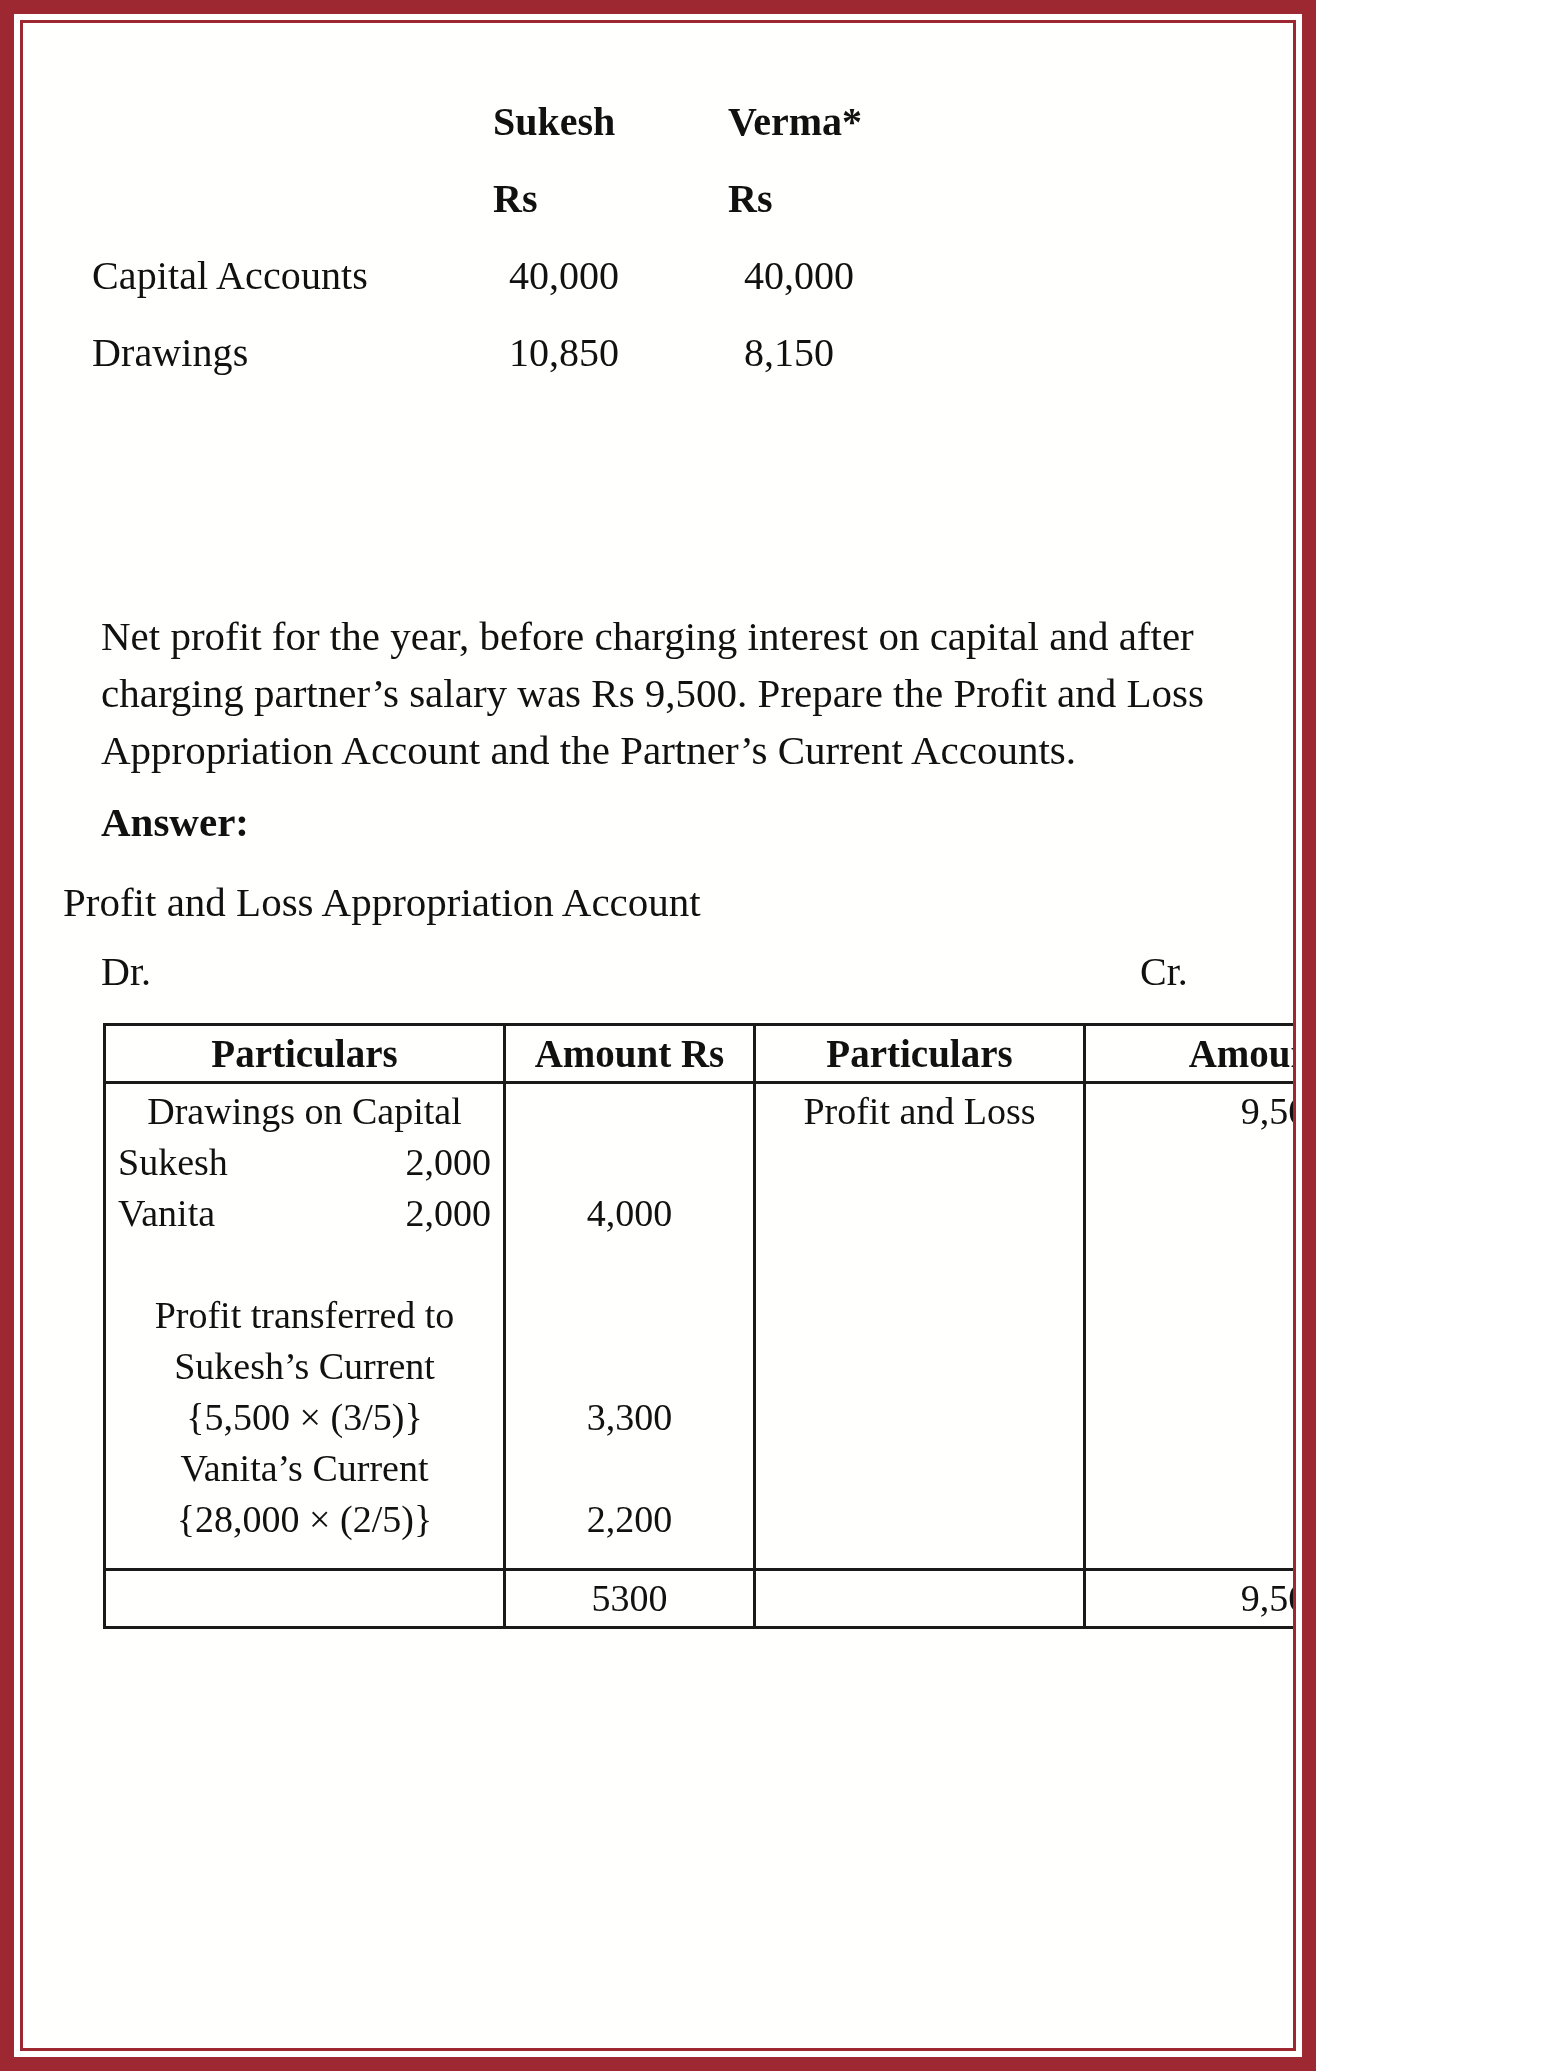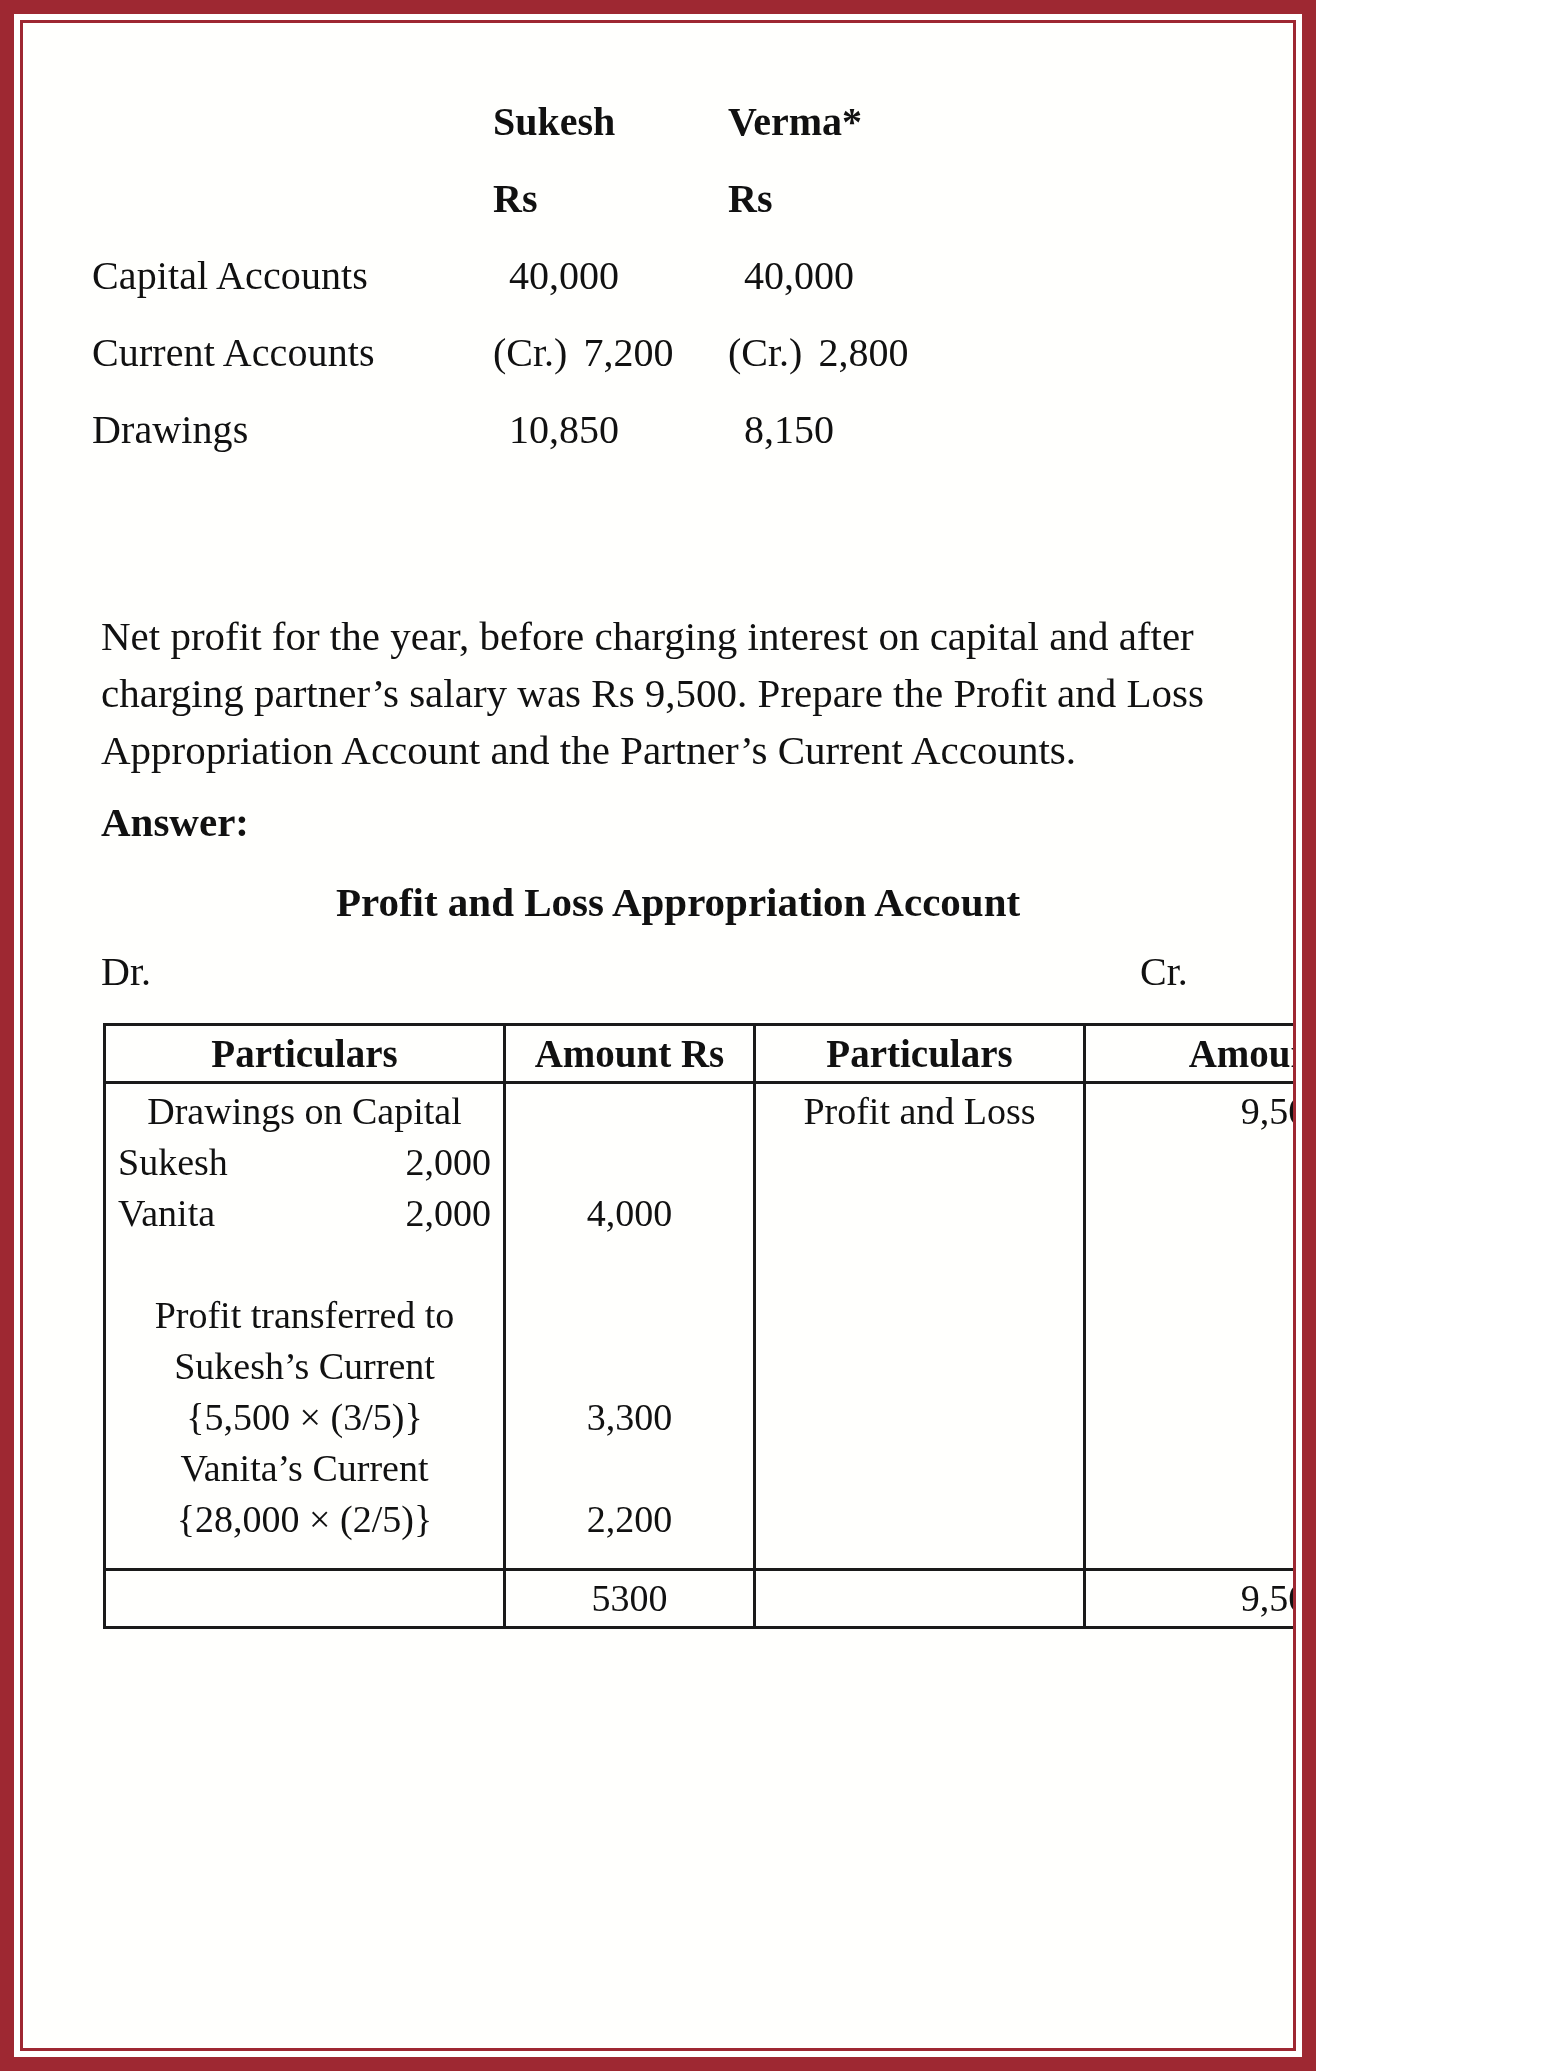--- a/index.html
+++ b/index.html
@@ -107,23 +107,22 @@
     top: 775px;
     font-size: 41px;
     font-weight: bold;
   }
 
   .acct-title {
     position: absolute;
     left: 0;
     top: 855px;
     width: 100%;
-    text-align: center;
     font-size: 41px;
-    font-weight: bold;
+    font-weight: normal;
     padding-left: 40px;
     box-sizing: border-box;
   }
 
   .dr-label {
     position: absolute;
     left: 78px;
     top: 925px;
     font-size: 40px;
   }
@@ -202,25 +201,20 @@
         <div class="sum-a">Rs</div>
         <div class="sum-b">Rs</div>
       </div>
 
       <div class="summary-row">
         <div class="sum-label">Capital Accounts</div>
         <div class="sum-a"><span class="cr-pair"><span class="cr-tag"></span><span>40,000</span></span></div>
         <div class="sum-b"><span class="cr-pair"><span class="cr-tag"></span><span>40,000</span></span></div>
       </div>
 
-      <div class="summary-row">
-        <div class="sum-label">Current Accounts</div>
-        <div class="sum-a"><span class="cr-pair"><span class="cr-tag">(Cr.)</span><span>7,200</span></span></div>
-        <div class="sum-b"><span class="cr-pair"><span class="cr-tag">(Cr.)</span><span>2,800</span></span></div>
-      </div>
 
       <div class="summary-row">
         <div class="sum-label">Drawings</div>
         <div class="sum-a"><span class="cr-pair"><span class="cr-tag"></span><span>10,850</span></span></div>
         <div class="sum-b"><span class="cr-pair"><span class="cr-tag"></span><span>8,150</span></span></div>
       </div>
     </div>
 
     <div class="para">
       <div>Net profit for the year, before charging interest on capital and after</div>

